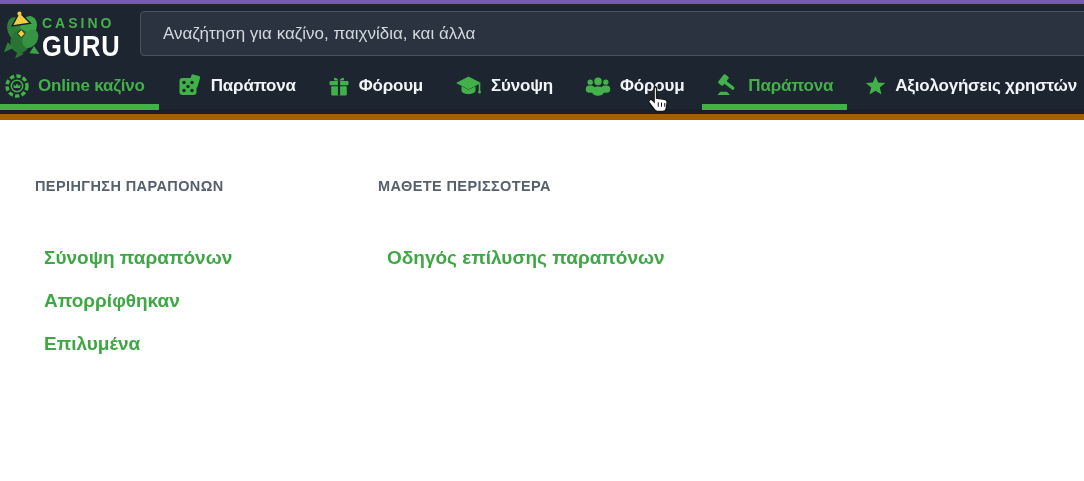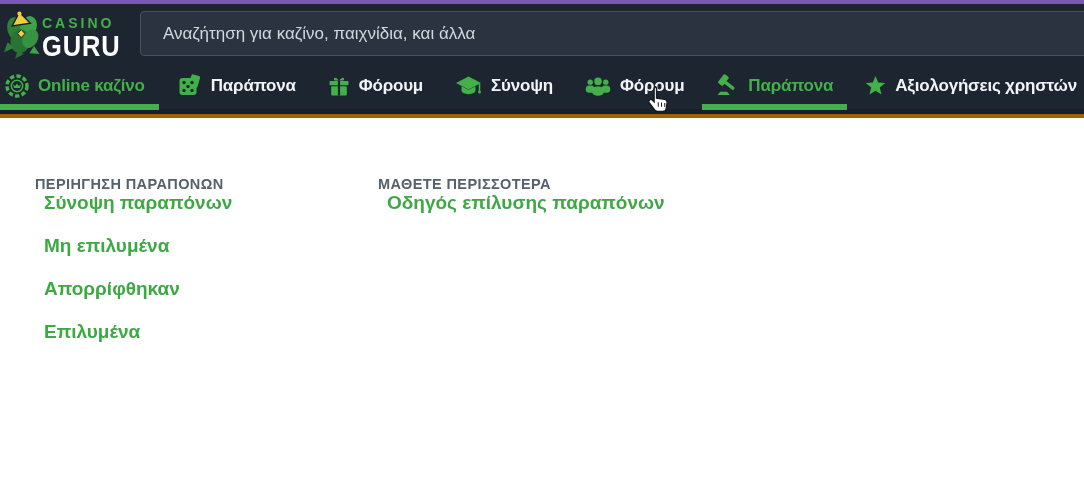--- a/index.html
+++ b/index.html
@@ -61,30 +61,30 @@
     background: var(--accent-green, #43b149);
   }
   .nav-item svg { flex:0 0 auto; }
   .icon-fill { fill: var(--accent-green, #43b149); }
   .icon-stroke { stroke: var(--accent-green, #43b149); fill:none; }
   .dot { fill: var(--dark-bg, #1d2530); }
 
   
   .panel {
     flex:1; background: var(--panel-bg, #ffffff);
-    border-top:4px solid #a16207;
+    border-top:6px solid #a16207;
     display:flex; padding:58px 16px 0 35px;
   }
   .col { }
   .col-1 { width:343px; }
   .col-header {
     font-size:14.5px; font-weight:bold; letter-spacing:.4px;
     color: var(--muted-header-gray, #55616d); line-height:17px;
   }
-  .links { list-style:none; padding-left:9px; }
+  .links { list-style:none; margin-top:53px; padding-left:9px; }
   .links li { margin-bottom:23px; }
   .links a {
     font-size:19px; font-weight:bold; line-height:20px;
     color: var(--link-green, #3ea844); text-decoration:none; cursor:pointer;
   }
 
   
   .cursor { position:absolute; left:645px; top:85px; z-index:20; pointer-events:none; }
 </style>
 </head>
@@ -192,21 +192,20 @@
     </div>
 
   </nav>
 
   <div class="panel">
 
     <div class="col col-1">
       <div class="col-header">ΠΕΡΙΗΓΗΣΗ ΠΑΡΑΠΟΝΩΝ</div>
       <ul class="links">
         <li><a>Σύνοψη παραπόνων</a></li>
-        <li><a>Μη επιλυμένα</a></li>
         <li><a>Απορρίφθηκαν</a></li>
         <li><a>Επιλυμένα</a></li>
       </ul>
     </div>
 
     <div class="col col-2">
       <div class="col-header">ΜΑΘΕΤΕ ΠΕΡΙΣΣΟΤΕΡΑ</div>
       <ul class="links">
         <li><a>Οδηγός επίλυσης παραπόνων</a></li>
       </ul>

